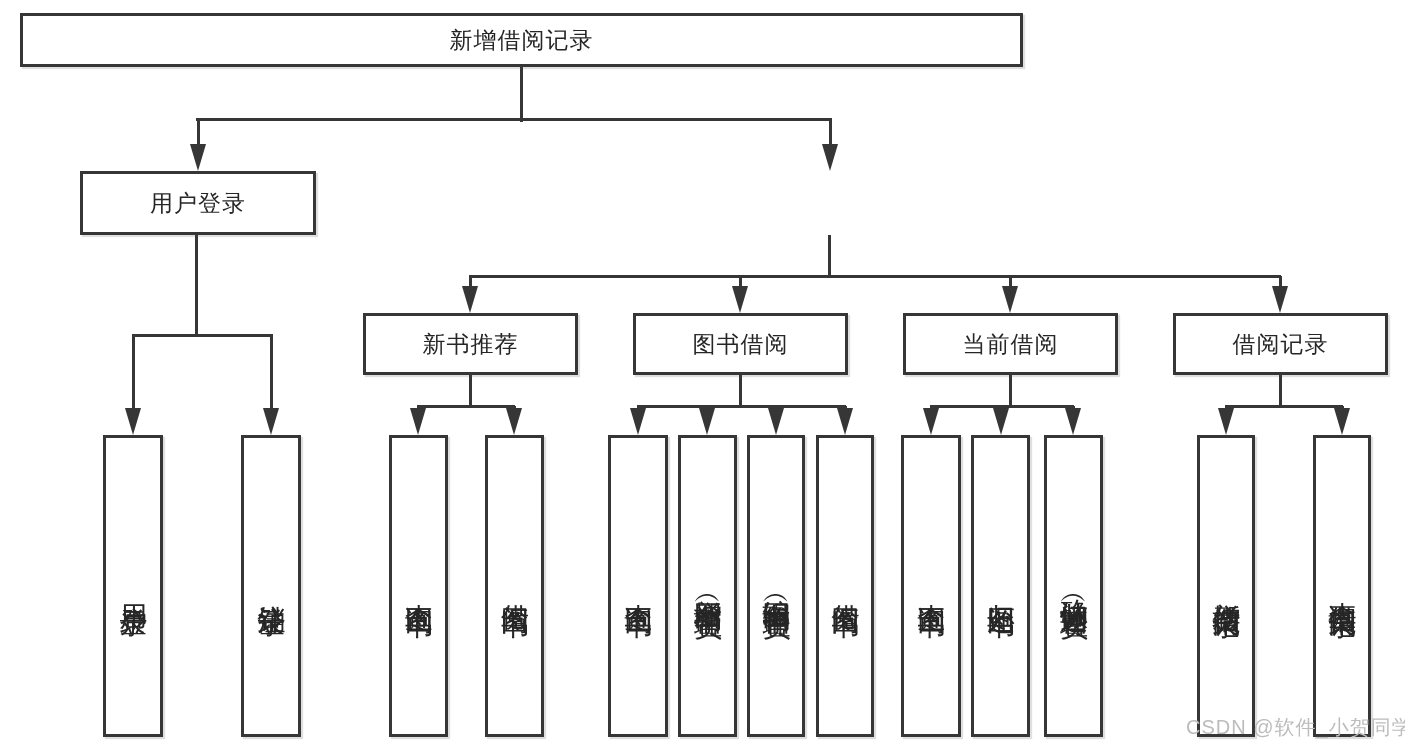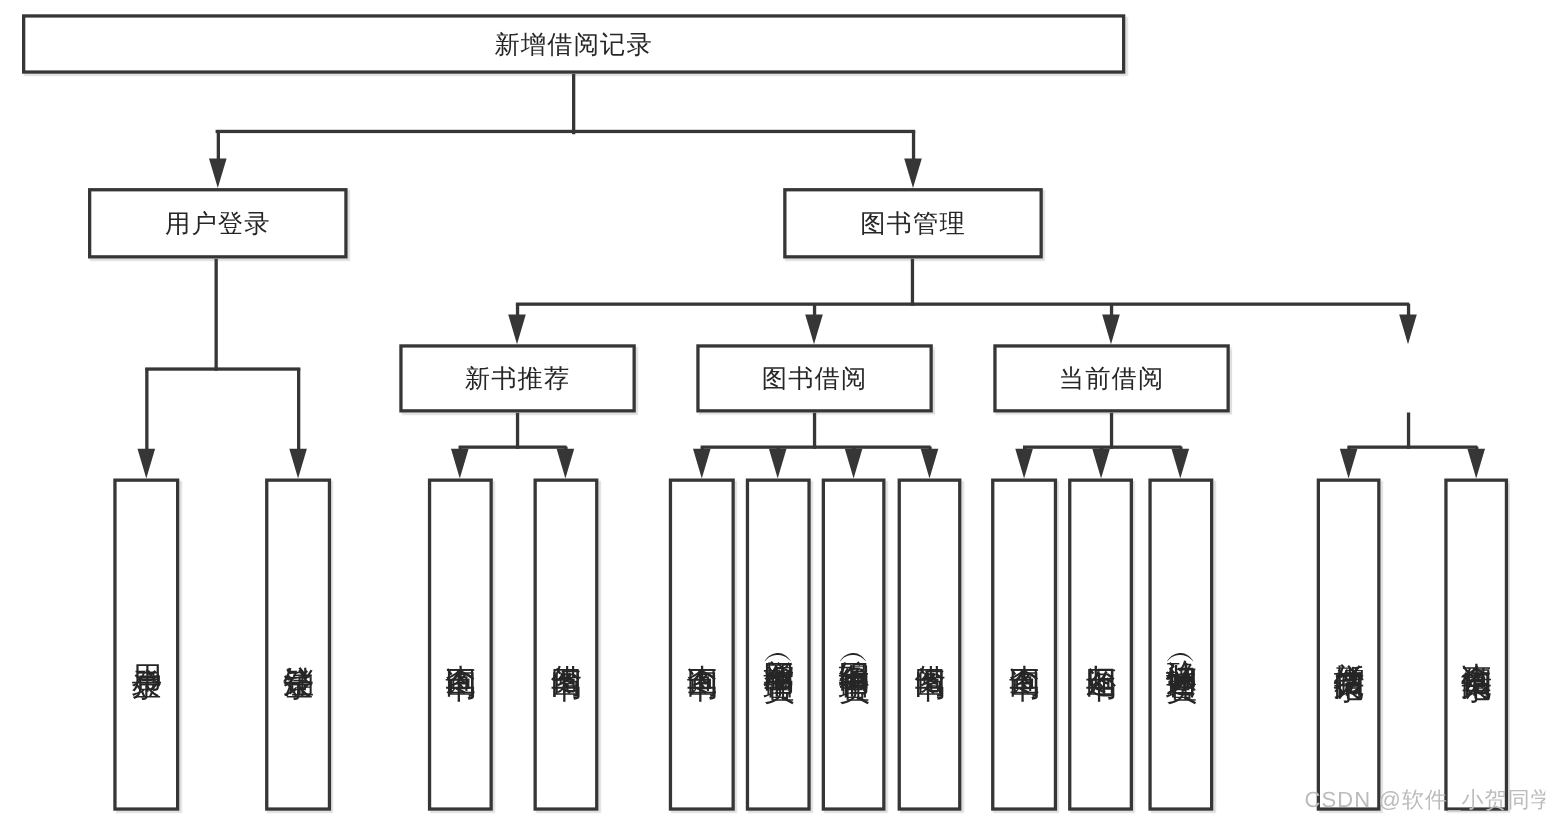--- a/index.html
+++ b/index.html
@@ -65,25 +65,25 @@
   }
 </style>
 </head>
 <body>
 
 <div id="canvas">
 
   <div class="node hnode" style="left:20px; top:13px; width:1003px; height:54px;">新增借阅记录</div>
 
   <div class="node hnode" style="left:80px; top:171px; width:236px; height:64px;">用户登录</div>
-  <div class="node hnode" style="left:712px; top:171px; width:236px; height:64px;">图书管理</div>
 
   <div class="node hnode" style="left:363px; top:313px; width:215px; height:62px;">新书推荐</div>
   <div class="node hnode" style="left:903px; top:313px; width:215px; height:62px;">当前借阅</div>
   <div class="node hnode" style="left:633px; top:313px; width:215px; height:62px;">图书借阅</div>
+  <div class="node hnode" style="left:1173px; top:313px; width:215px; height:62px;">借阅记录</div>
 
   <div class="node vnode" style="left:103px; top:435px; width:60px; height:302px;">用户登录</div>
   <div class="node vnode" style="left:241px; top:435px; width:60px; height:302px;">注销登录</div>
 
   <div class="node vnode" style="left:389px; top:435px; width:59px; height:302px;">查询图书</div>
   <div class="node vnode" style="left:485px; top:435px; width:59px; height:302px;">借阅图书</div>
 
   <div class="node vnode" style="left:608px; top:435px; width:60px; height:302px;">查询图书</div>
   <div class="node vnode" style="left:678px; top:435px; width:59px; height:302px;">新增图书（管理员）</div>
   <div class="node vnode" style="left:747px; top:435px; width:58px; height:302px;">编辑图书（管理员）</div>

